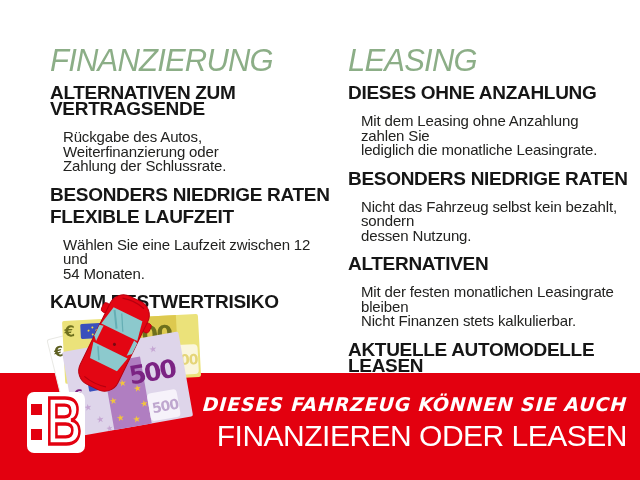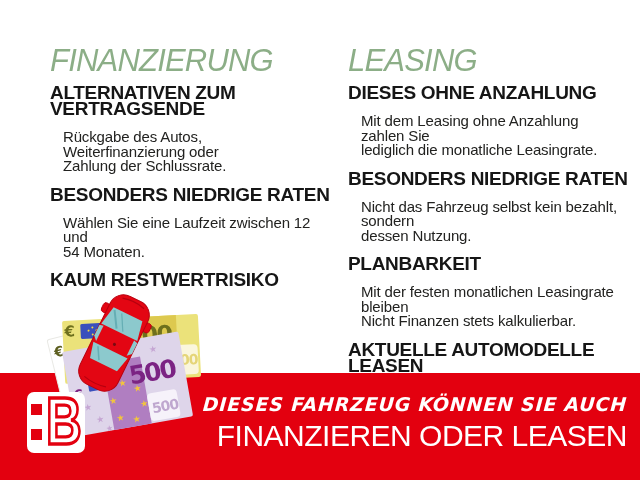--- a/index.html
+++ b/index.html
@@ -57,20 +57,21 @@
       <h1 class="col-title">FINANZIERUNG</h1>
       <div class="sec">
         <h2>ALTERNATIVEN ZUM VERTRAGSENDE</h2>
         <p>Rückgabe des Autos, Weiterfinanzierung oder
 Zahlung der Schlussrate.</p>
       </div>
       <div class="sec">
         <h2>BESONDERS NIEDRIGE RATEN</h2>
       </div>
       <div class="sec">
+        <h2>FLEXIBLE LAUFZEIT</h2>
         <p>Wählen Sie eine Laufzeit zwischen 12 und
 54 Monaten.</p>
       </div>
       <div class="sec">
         <h2>KAUM RESTWERTRISIKO</h2>
       </div>
     </section>
 
     <section class="col">
       <h1 class="col-title">LEASING</h1>
@@ -78,21 +79,21 @@
         <h2>DIESES OHNE ANZAHLUNG</h2>
         <p>Mit dem Leasing ohne Anzahlung zahlen Sie
 lediglich die monatliche Leasingrate.</p>
       </div>
       <div class="sec">
         <h2>BESONDERS NIEDRIGE RATEN</h2>
         <p>Nicht das Fahrzeug selbst kein bezahlt, sondern
 dessen Nutzung.</p>
       </div>
       <div class="sec">
-        <h2>PLANBARKEIT</h2>
+        <h2>ALTERNATIVEN</h2>
         <p>Mit der festen monatlichen Leasingrate bleiben
 Nicht Finanzen stets kalkulierbar.</p>
       </div>
       <div class="sec">
         <h2>AKTUELLE AUTOMODELLE LEASEN</h2>
       </div>
     </section>
   </main>
 
   <div class="banner">

